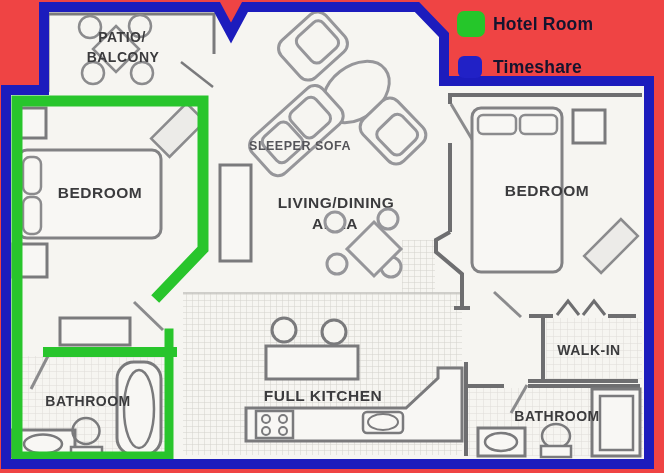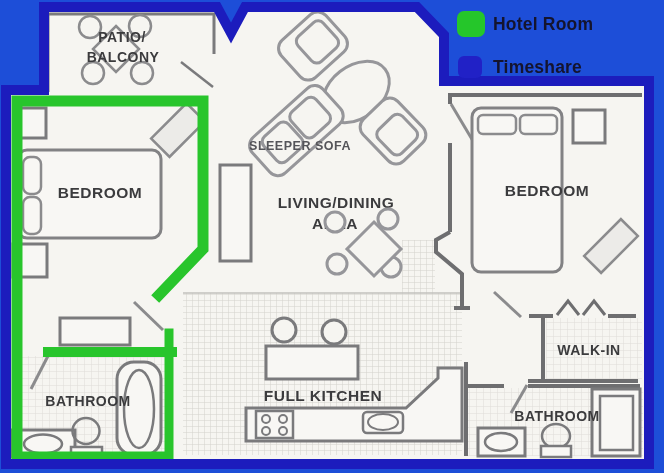--- a/index.html
+++ b/index.html
@@ -1,19 +1,19 @@
 <!DOCTYPE html>
 <html><head>
 <meta charset="utf-8">
 <style>
   html,body{margin:0;padding:0;background:#e9e8e4;}
   #stage{
     position:relative;
     width:664px;height:473px;
-    background:#1d4ed8;
+    background:#ef4444;
     font-family:"Liberation Sans", sans-serif;
     overflow:hidden;
   }
   svg{display:block;}
   text{
     font-family:"Liberation Sans","DejaVu Sans",sans-serif;
     font-weight:bold;
     fill:#3b3b3d;
     letter-spacing:0.5px;
   }

